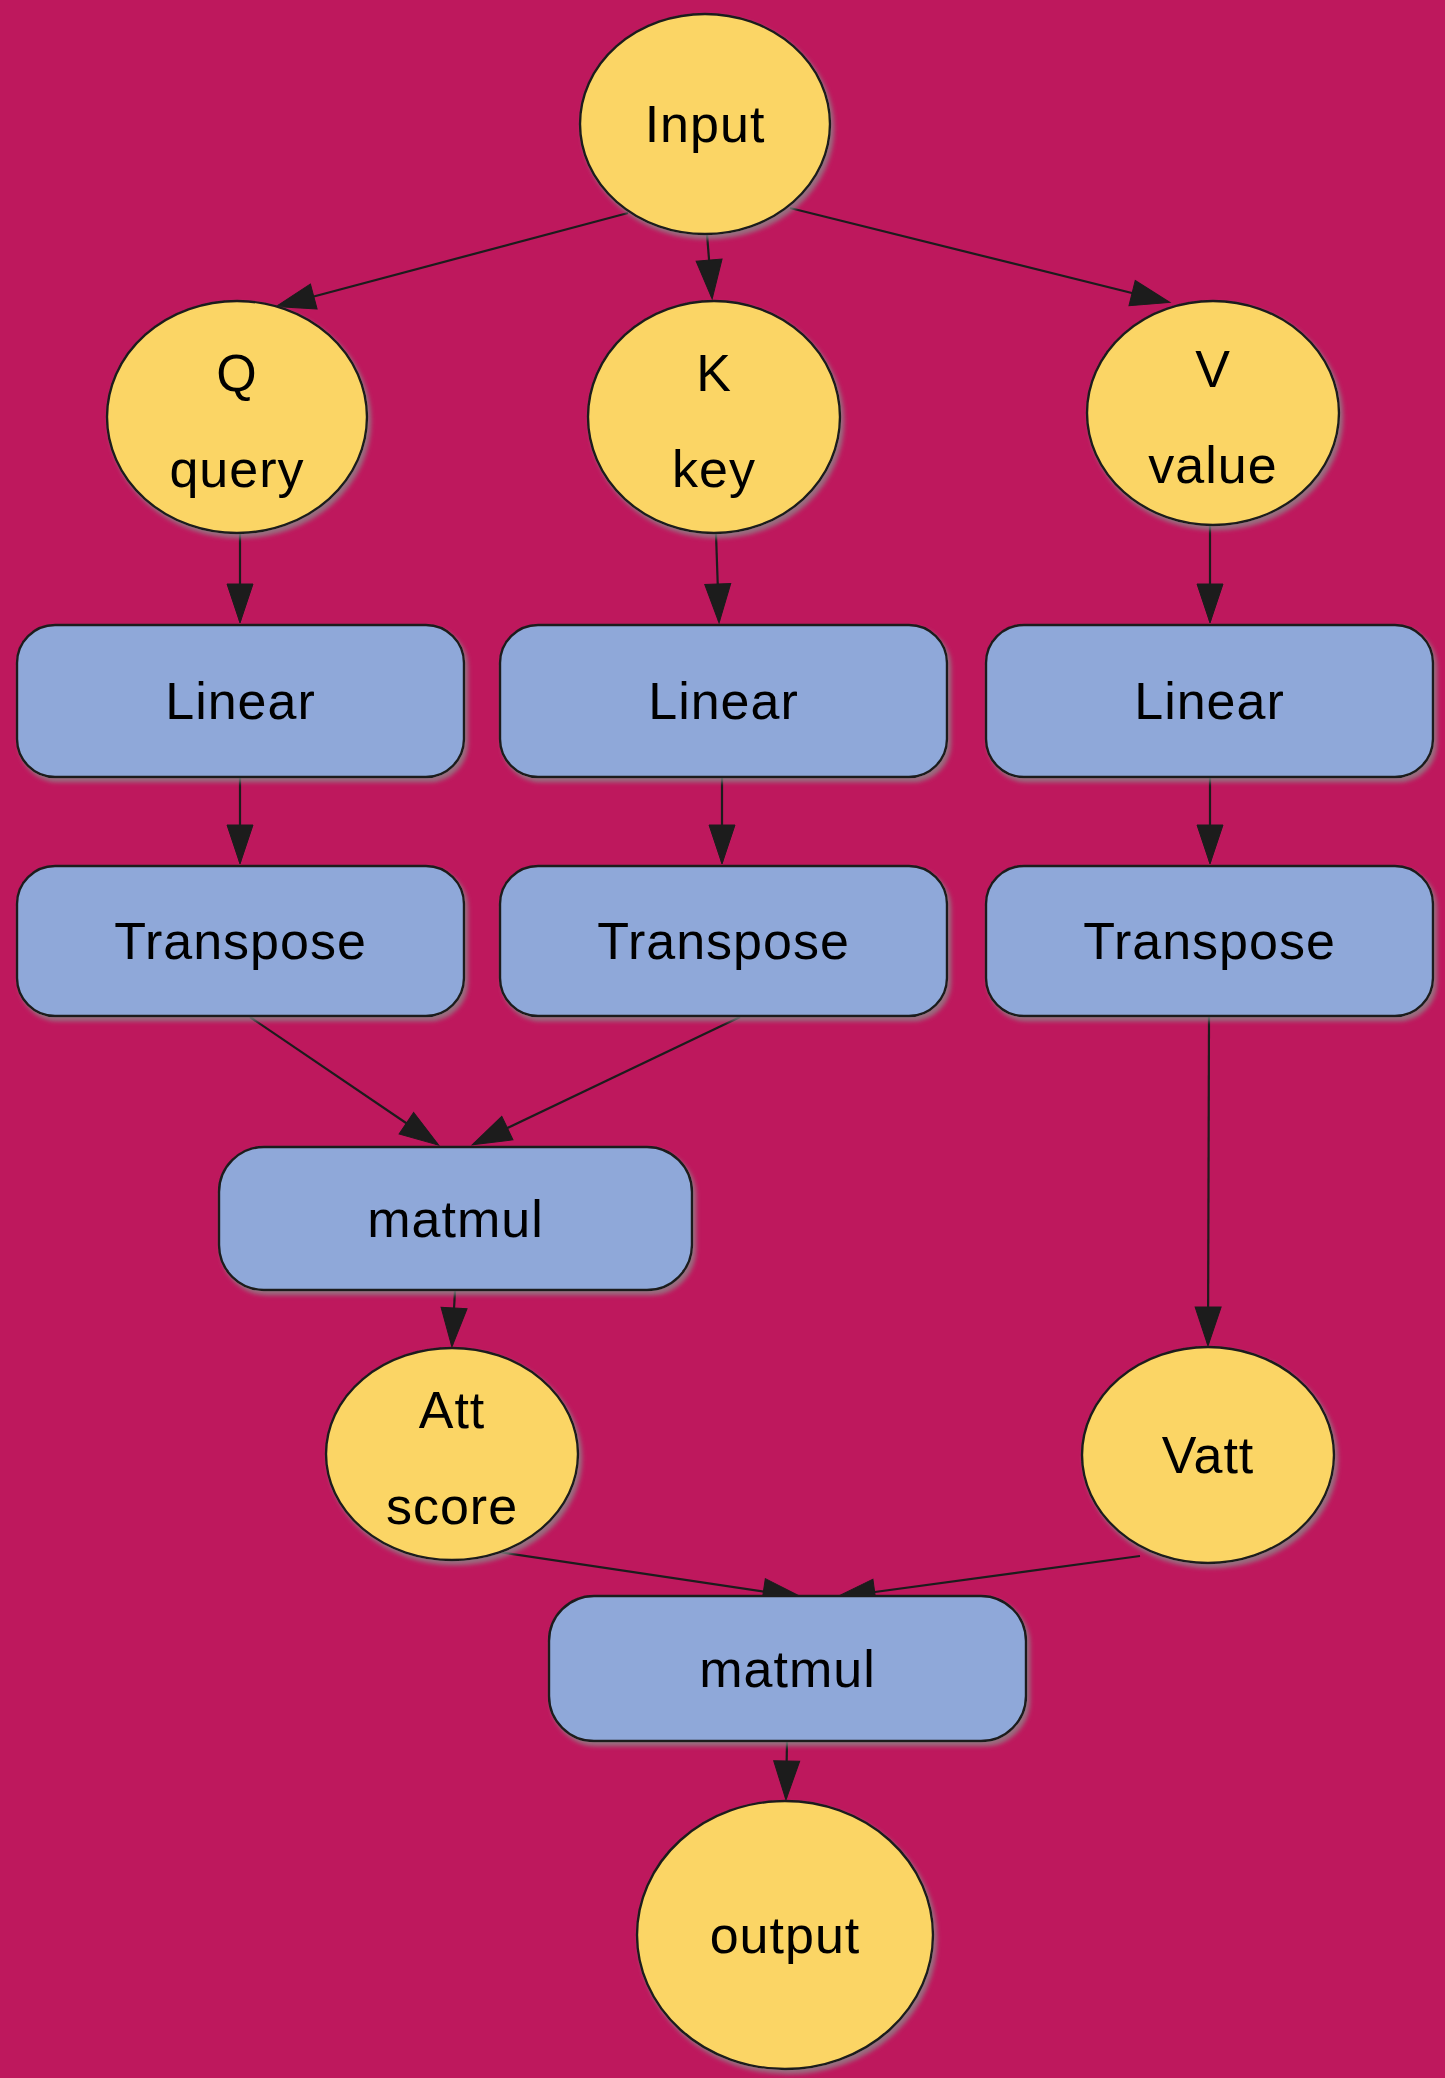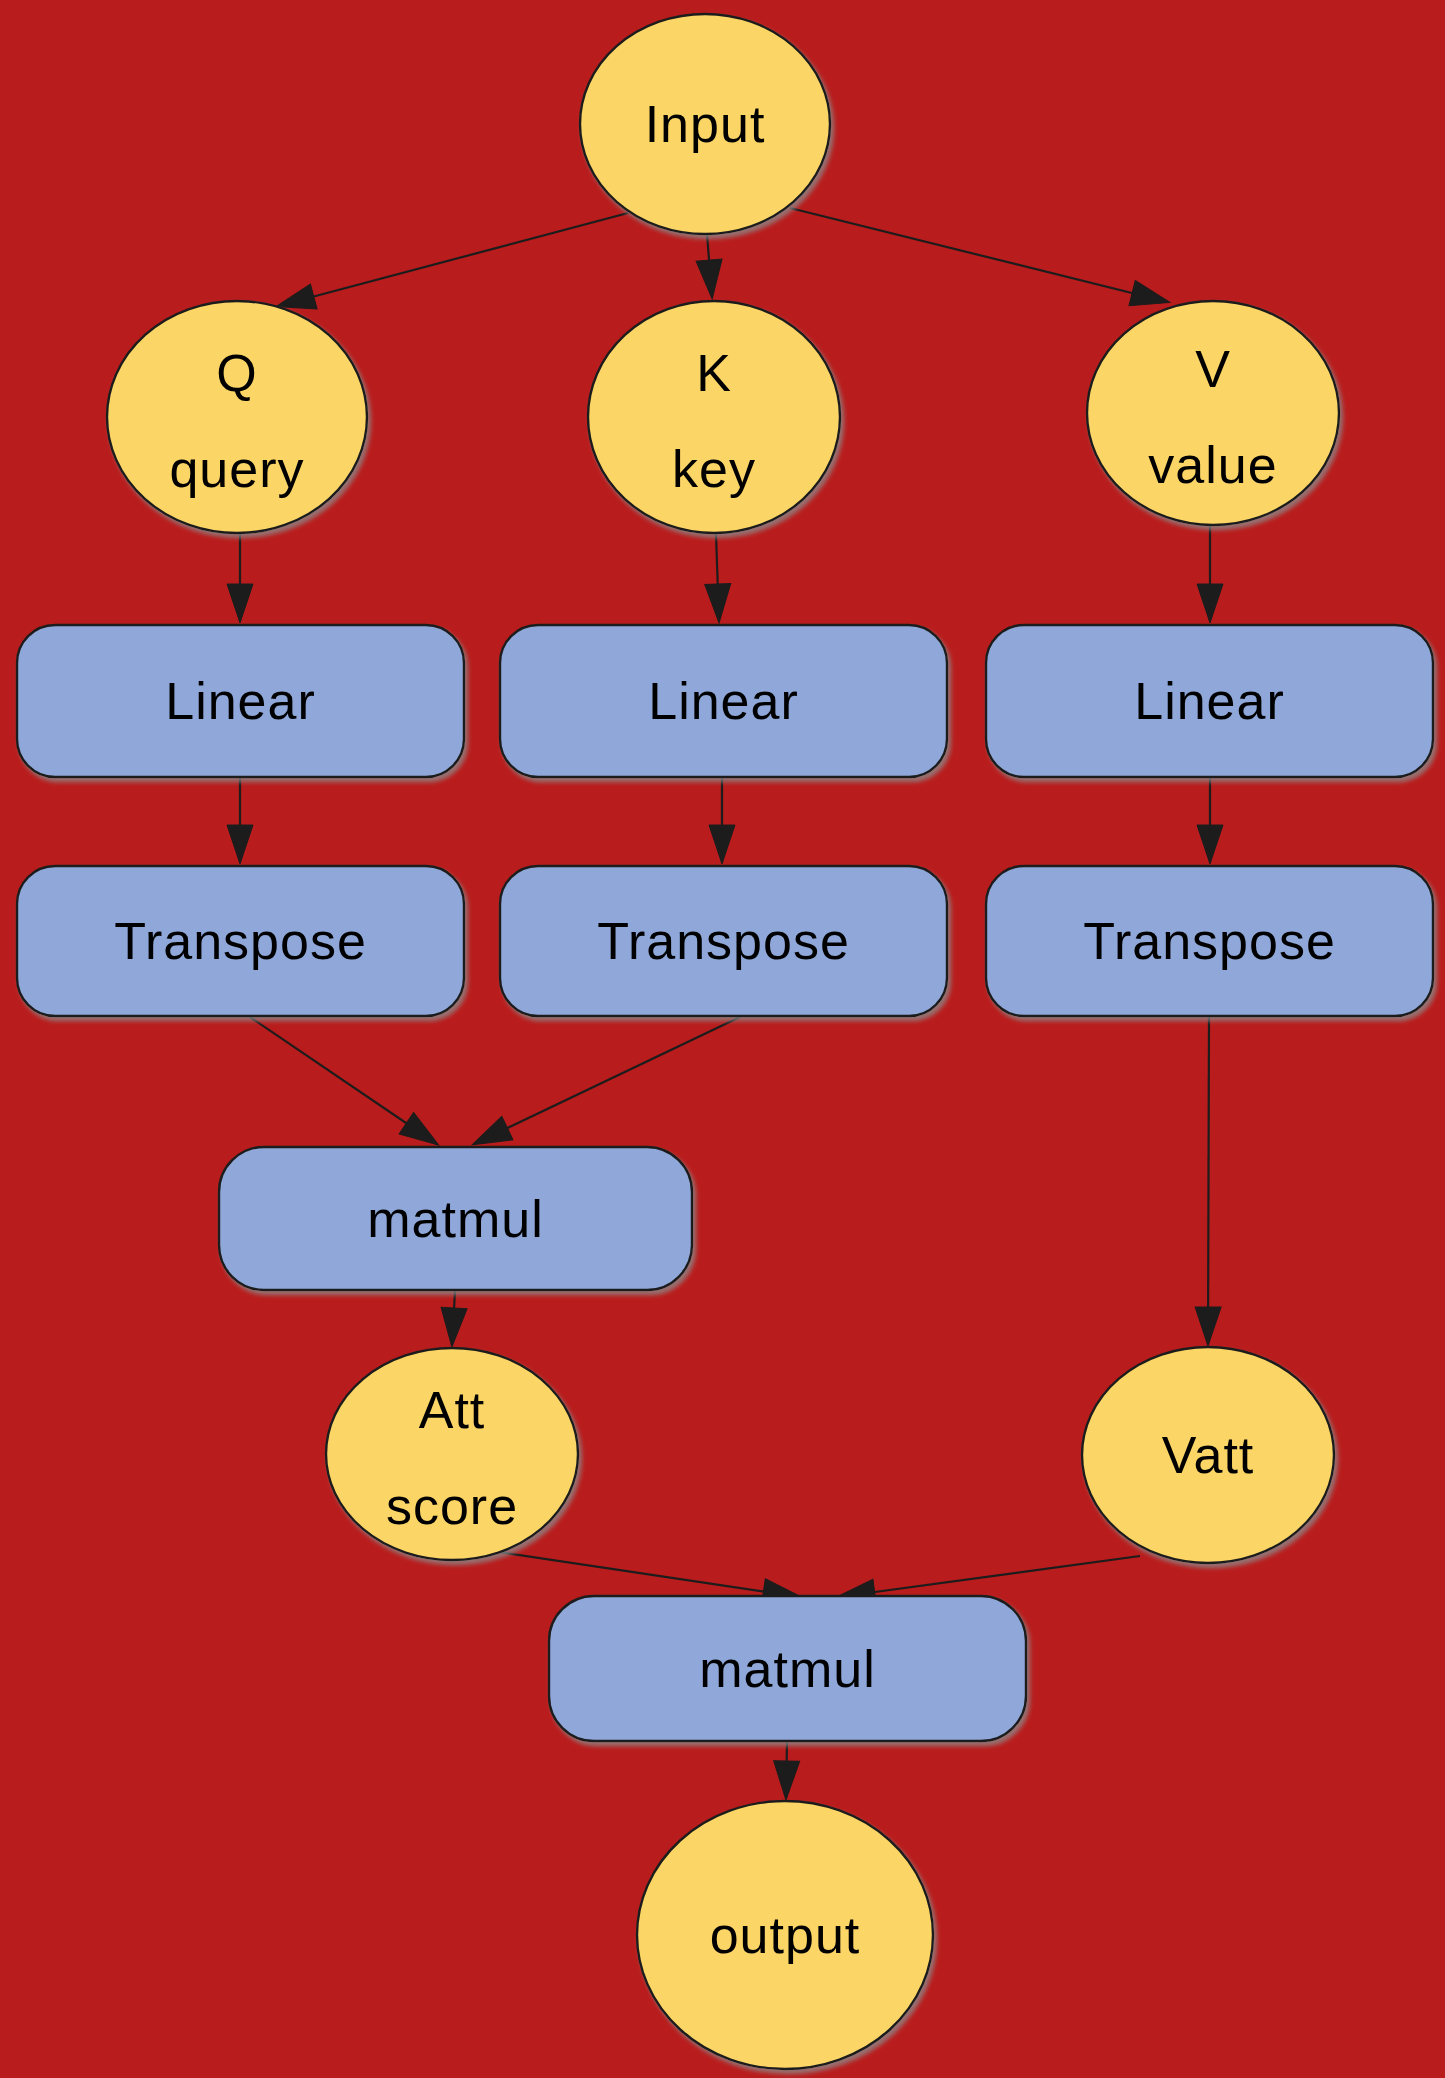--- a/index.html
+++ b/index.html
@@ -4,21 +4,21 @@
 <style>
   html, body {
     margin: 0;
     padding: 0;
     background: #ffffff;
   }
   #stage {
     width: 1445px;
     height: 2078px;
     position: relative;
-    background: #b91c1c;
+    background: #be185d;
     overflow: hidden;
   }
   #diagram-svg {
     display: block;
   }
   #diagram-svg text {
     font-family: "Liberation Sans", "DejaVu Sans", sans-serif;
     fill: #000000;
     letter-spacing: 1px;
   }

